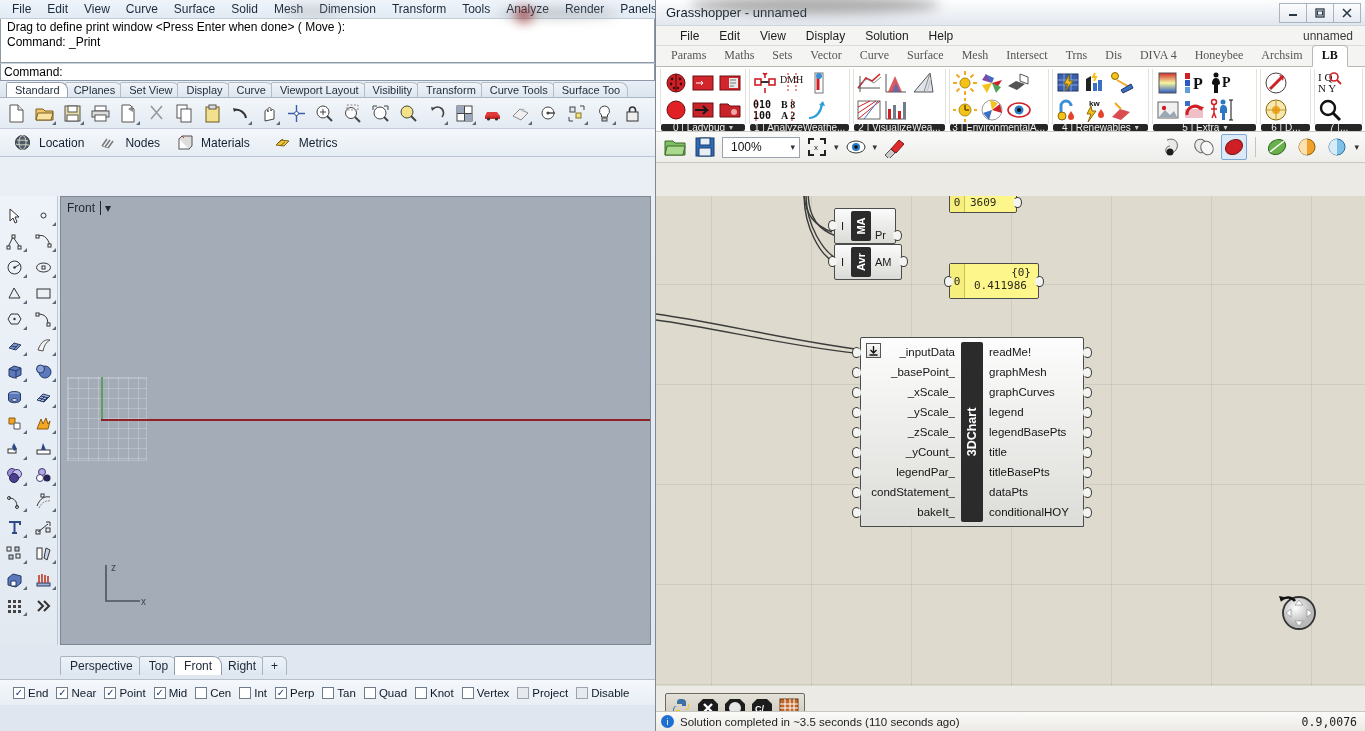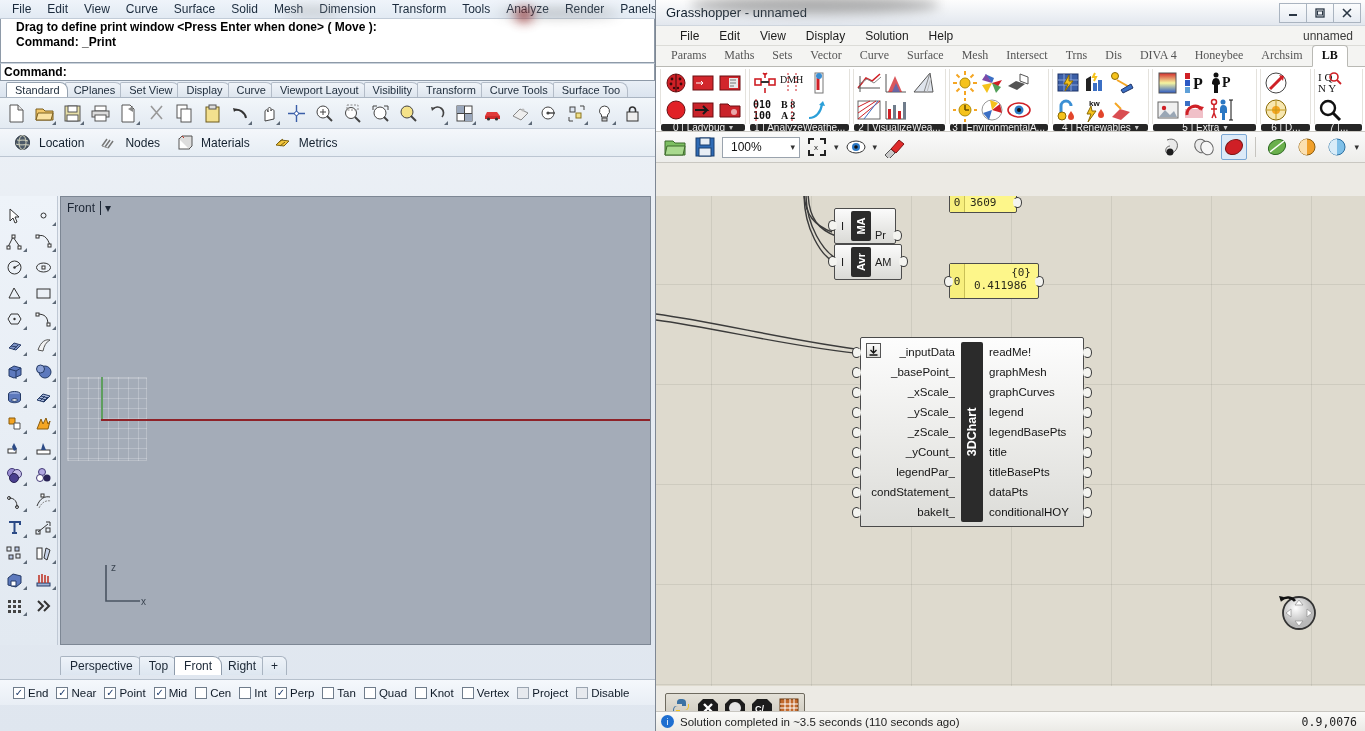--- a/index.html
+++ b/index.html
@@ -38,26 +38,26 @@
   .rh-menubar {
     height: 19px; display: flex; align-items: center;
     background: linear-gradient(#eff4fa, #e2eaf3);
     border-bottom: 1px solid #c2ccd8;
     padding-left: 4px;
   }
   .rh-menubar .mi { padding: 2px 8px; font-size: 12px; color: #1a2a3c; white-space: nowrap; }
 
   .rh-cmdarea {
     background: #ffffff; border: 1px solid #8e9aa8; border-top: none;
-    height: 44px; margin: 0; padding: 1px 15px; overflow: hidden; font-weight: bold;
+    height: 44px; margin: 0; padding: 1px 6px; overflow: hidden;
   }
   .rh-cmdline { font-size: 12px; color: #000; line-height: 15px; white-space: nowrap; }
   .rh-cmdprompt {
     background:#fff; border:1px solid #8e9aa8; border-top:1px solid #c9d2dc;
-    height: 18px; padding:1px 3px; font-size:12px; font-weight:bold; color:#000;
+    height: 18px; padding:1px 3px; font-size:12px; font-weight:normal; color:#000;
   }
 
   .rh-tabstrip {
     height: 17px; display:flex; align-items:flex-end;
     background: linear-gradient(#e9eff6, #dbe4ef);
     padding-left: 6px;
     border-bottom:1px solid #aab5c2;
   }
   .rh-tab {
     font-size: 11px; color:#22303f; padding: 1px 7px 1px 8px;

